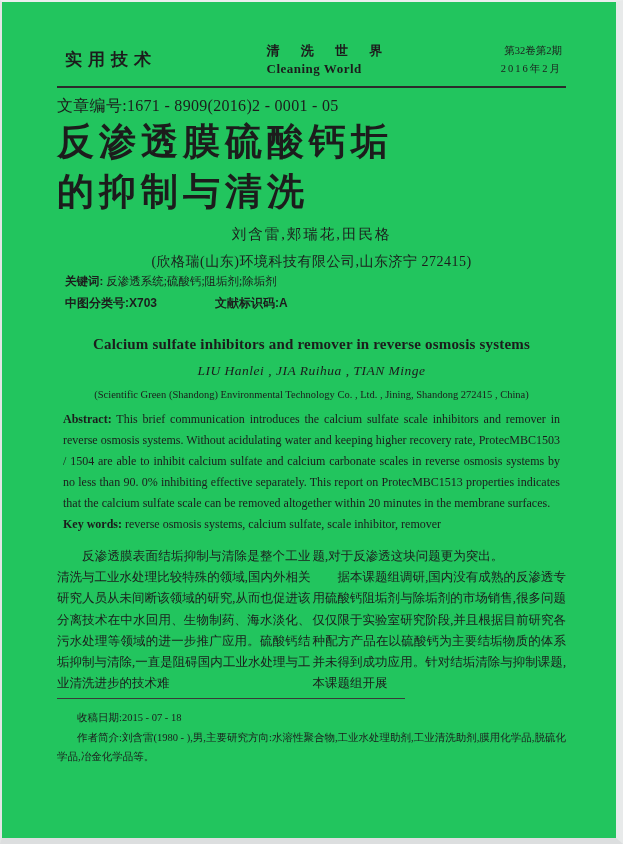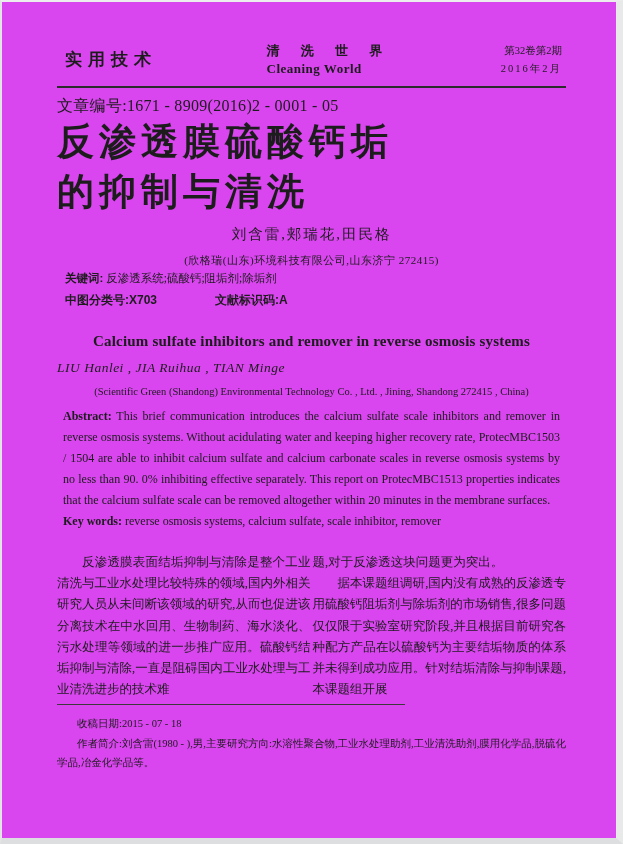--- a/index.html
+++ b/index.html
@@ -1,19 +1,19 @@
 <!DOCTYPE html>
 <html><head>
 <meta charset="utf-8">
 <style>
   html,body{margin:0;padding:0;background:#ffffff;}
   .page{
     position:relative;
     width:623px;height:844px;
-    background:#d946ef;
+    background:#22c55e;
     box-sizing:border-box;
     border-left:2px solid #e3e5e5;
     border-right:7px solid #e8eaea;
     border-bottom:6px solid #dcdedf;
     border-top:2px solid #eceeee;
     overflow:hidden;
     font-family:"Liberation Serif","DejaVu Serif",serif;
     color:#1c1c1c;
   }
   .content{margin:0 50px 0 55px;}
@@ -36,41 +36,41 @@
   .jissue .date{letter-spacing:2px;}
   
   .article-number{font-size:16px;font-weight:400;margin-top:8px;letter-spacing:0.3px;}
   
   .title-cn{
     font-weight:bold;font-size:37px;line-height:50px;
     letter-spacing:5px;
     font-family:Liberation Serif, serif;
   }
   .authors-cn{text-align:center;font-size:14.5px;letter-spacing:2px;margin-top:8px;}
-  .affiliation-cn{text-align:center;font-size:11px;margin-top:9px;letter-spacing:0.5px;}
+  .affiliation-cn{text-align:center;font-size:14px;margin-top:9px;letter-spacing:0.5px;}
   
   .abs-block{margin:12px 8px 0 8px;font-size:12px;line-height:19.5px;text-align:justify;}
   .abs-label{font-weight:bold;font-family:"Liberation Sans",sans-serif;}
   .kw-line{margin:1px 8px 0 8px;font-size:11.5px;line-height:19px;}
   .clc-line{
     margin:4px 8px 0 8px;font-size:12px;
     font-family:"Liberation Sans",sans-serif;font-weight:bold;
   }
   .clc-line .gap{display:inline-block;width:58px;}
   
   .en-title{
     text-align:center;font-weight:bold;font-size:15px;margin-top:24px;letter-spacing:0.2px;
   }
-  .en-authors{text-align:left;font-style:italic;font-size:13.5px;margin-top:10px;letter-spacing:0.5px;}
+  .en-authors{text-align:center;font-style:italic;font-size:13.5px;margin-top:10px;letter-spacing:0.5px;}
   .en-affil{text-align:center;font-size:10.5px;margin-top:10px;}
   .en-abs{margin:9px 6px 0 6px;font-size:12px;line-height:21px;text-align:justify;}
   .en-abs b{font-weight:bold;}
   .en-kw{margin:0 6px;font-size:12px;line-height:21px;}
   
-  .columns{display:flex;gap:2px;margin-top:20px;}
+  .columns{display:flex;gap:2px;margin-top:11px;}
   .col{flex:1;font-size:12.5px;line-height:21.3px;text-align:justify;}
   .col p{margin:0;}
   .col p.indent{text-indent:2em;}
   
   .foot-sep{width:348px;border-top:1.2px solid #3a3a3a;margin-top:3px;}
   .footnote{font-size:10.5px;line-height:19px;margin-top:9px;}
   .footnote .line1{margin-left:20px;}
   .footnote .bio{margin-top:1px;text-indent:20px;text-align:justify;}
 </style>
 </head>

